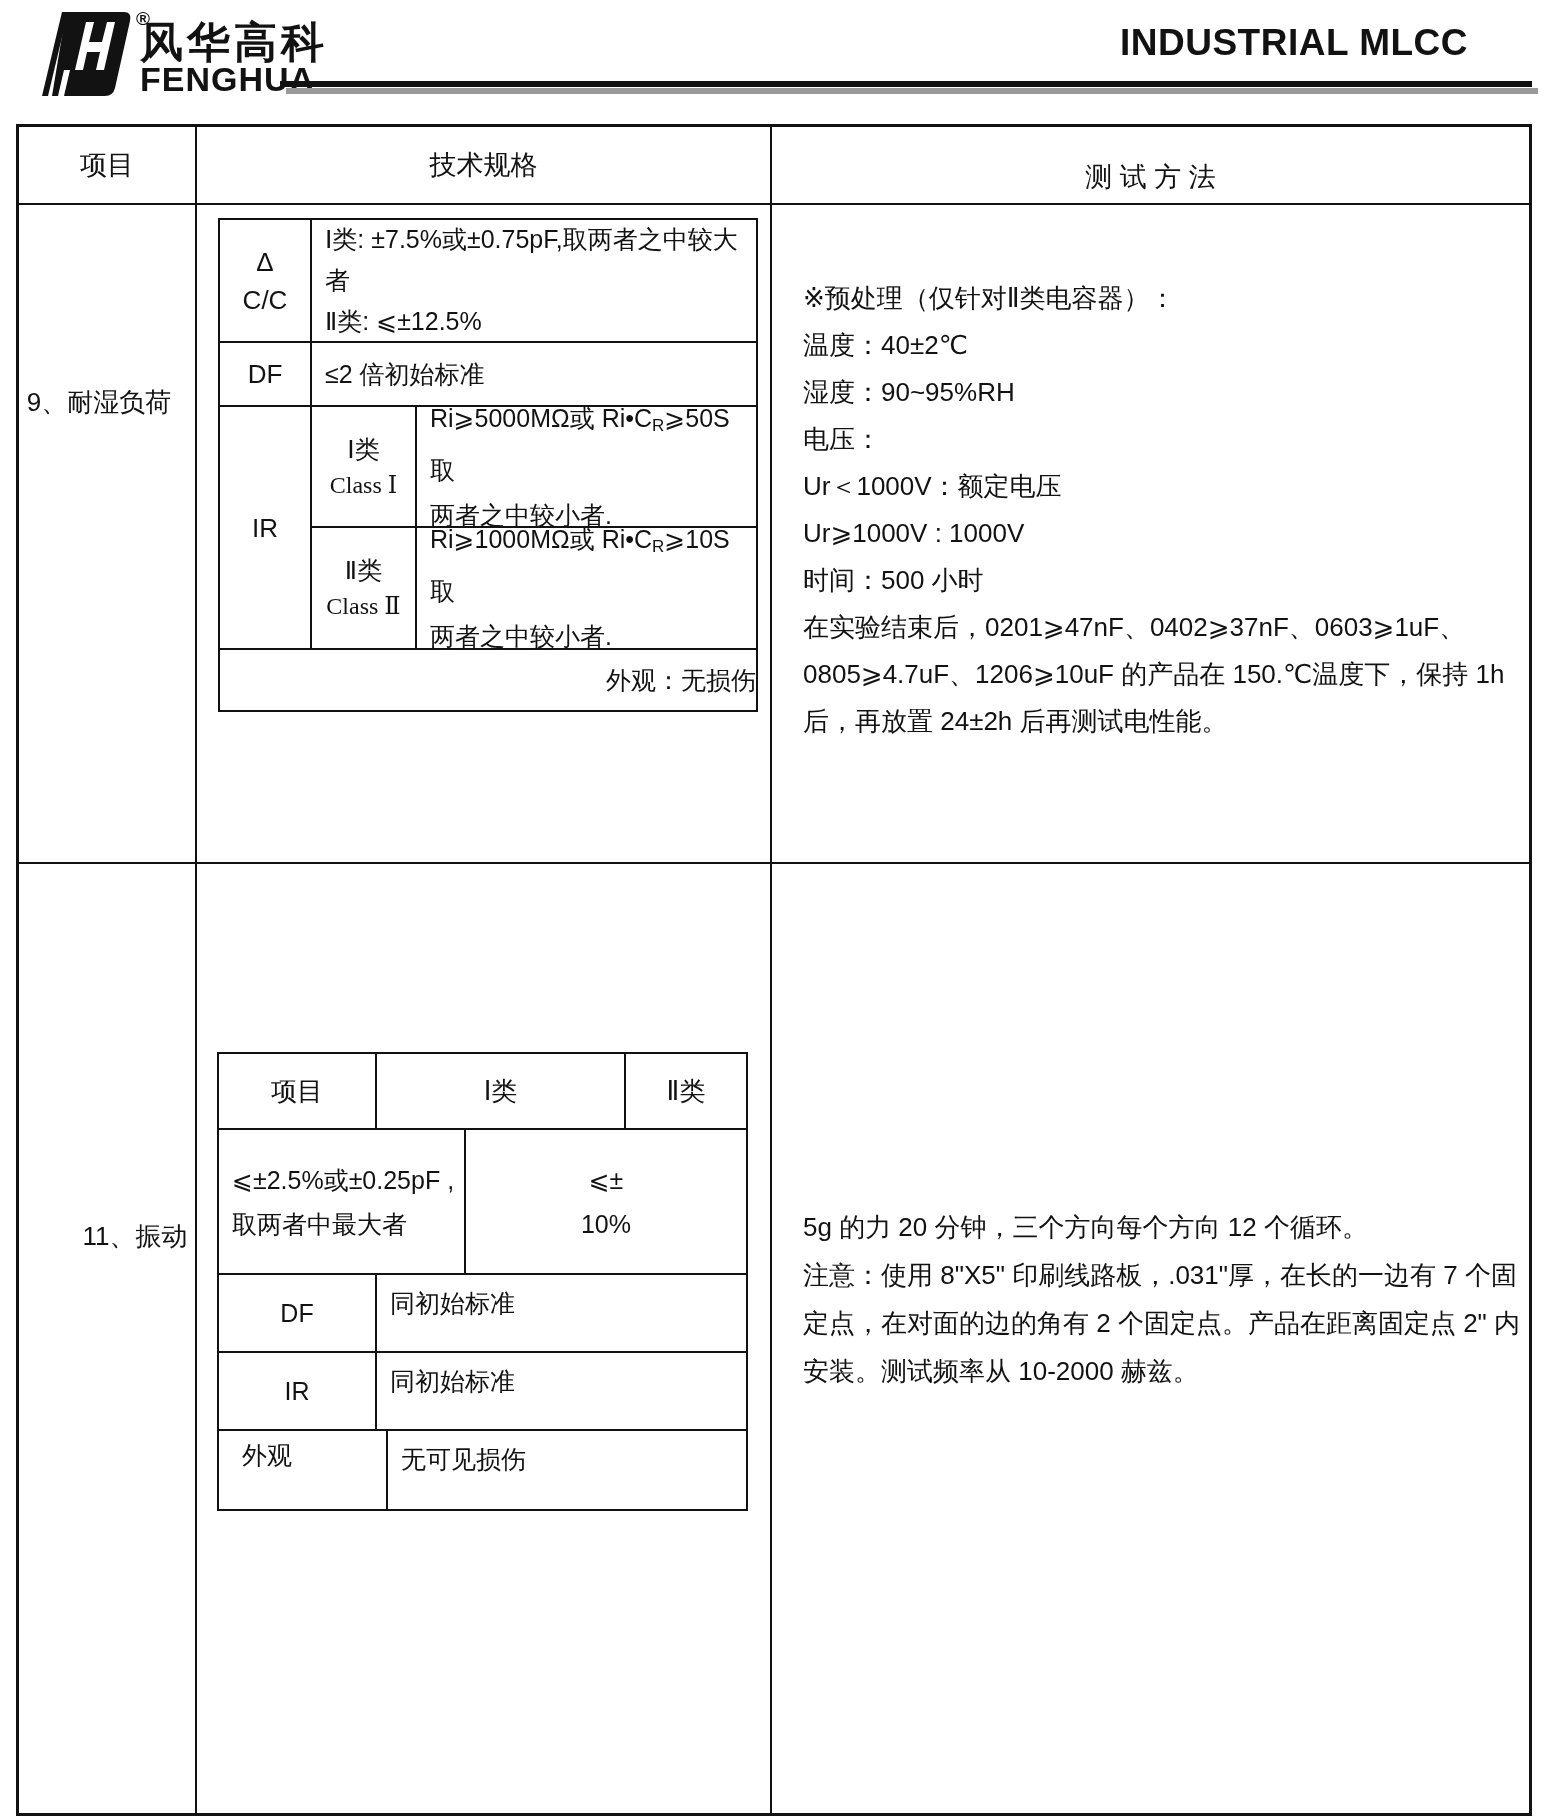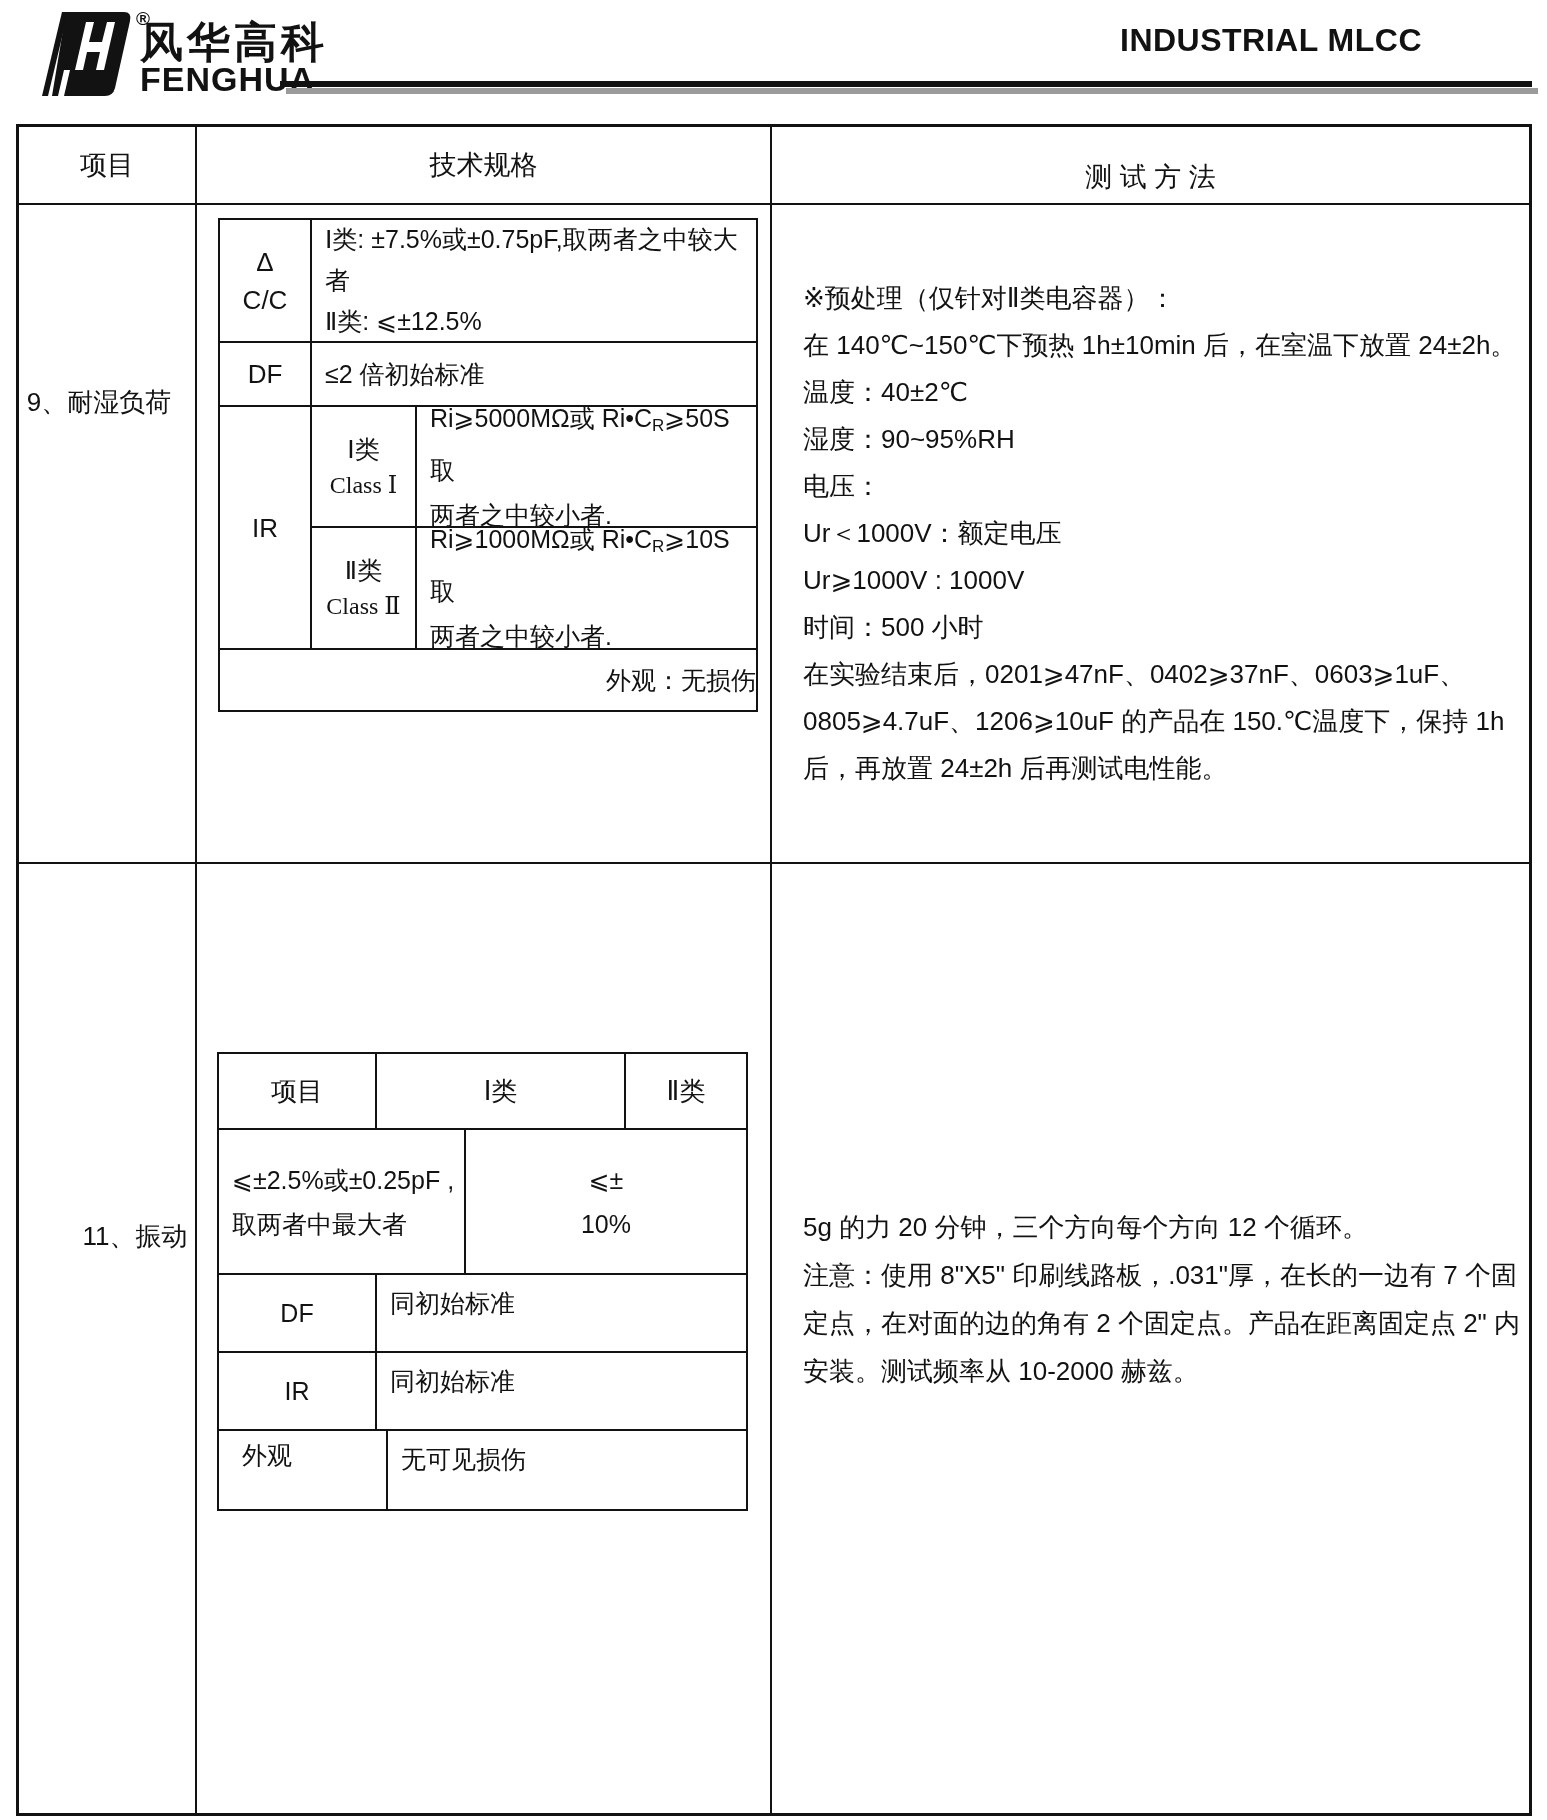--- a/index.html
+++ b/index.html
@@ -4,21 +4,21 @@
 <style>
   html,body{margin:0;padding:0;background:#fff;}
   body{width:1547px;height:1820px;position:relative;overflow:hidden;
        font-family:"Liberation Sans","DejaVu Sans",sans-serif;color:#121212;}
   .abs{position:absolute;}
   
   .logo-mark{left:28px;top:8px;width:104px;height:92px;}
   .reg-mark{left:136px;top:8px;font-size:19px;font-weight:bold;}
   .logo-cn{left:140px;top:14px;font-size:43px;font-weight:bold;letter-spacing:4px;}
   .logo-en{left:140px;top:60px;font-size:34px;font-weight:bold;letter-spacing:1px;}
-  .doc-title{left:1120px;top:22px;font-size:32px;font-weight:bold;letter-spacing:.5px;}
+  .doc-title{left:1120px;top:22px;font-size:37px;font-weight:bold;letter-spacing:.5px;}
   .rule-black{left:280px;top:81px;width:1252px;height:6px;background:#111;}
   .rule-gray{left:286px;top:88px;width:1252px;height:6px;background:#9a9a9a;}
   
   .main-table{left:16px;top:124px;width:1510px;height:1686px;border:3px solid #121212;}
   .vline,.hline{position:absolute;background:#121212;}
   .vline{width:2px;top:0;height:100%;}
   .v1{left:176px;} .v2{left:751px;}
   .hline{height:2px;left:0;width:100%;}
   .h1{top:76px;} .h2{top:735px;}
   .cell{position:absolute;display:flex;align-items:center;justify-content:center;text-align:center;}
@@ -151,21 +151,20 @@
       </div>
     </div>
 
     <div class="rD bt">
       <div>外观：无损伤</div>
     </div>
   </div>
 
   <div class="abs method m9">
     <div>※预处理（仅针对Ⅱ类电容器）：</div>
-    <div>在 140℃~150℃下预热 1h±10min 后，在室温下放置 24±2h。</div>
     <div>温度：40±2℃</div>
     <div>湿度：90~95%RH</div>
     <div>电压：</div>
     <div>Ur＜1000V：额定电压</div>
     <div>Ur⩾1000V : 1000V</div>
     <div>时间：500 小时</div>
     <div>在实验结束后，0201⩾47nF、0402⩾37nF、0603⩾1uF、0805⩾4.7uF、1206⩾10uF 的产品在 150.℃温度下，保持 1h 后，再放置 24±2h 后再测试电性能。</div>
   </div>
 
   <div class="row-label rl11">11、振动</div>

